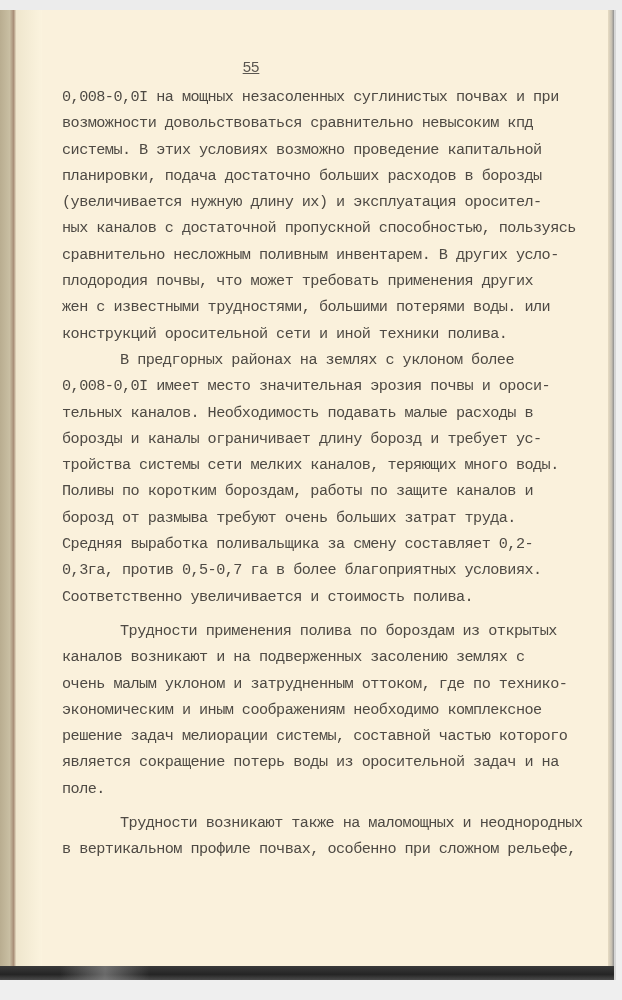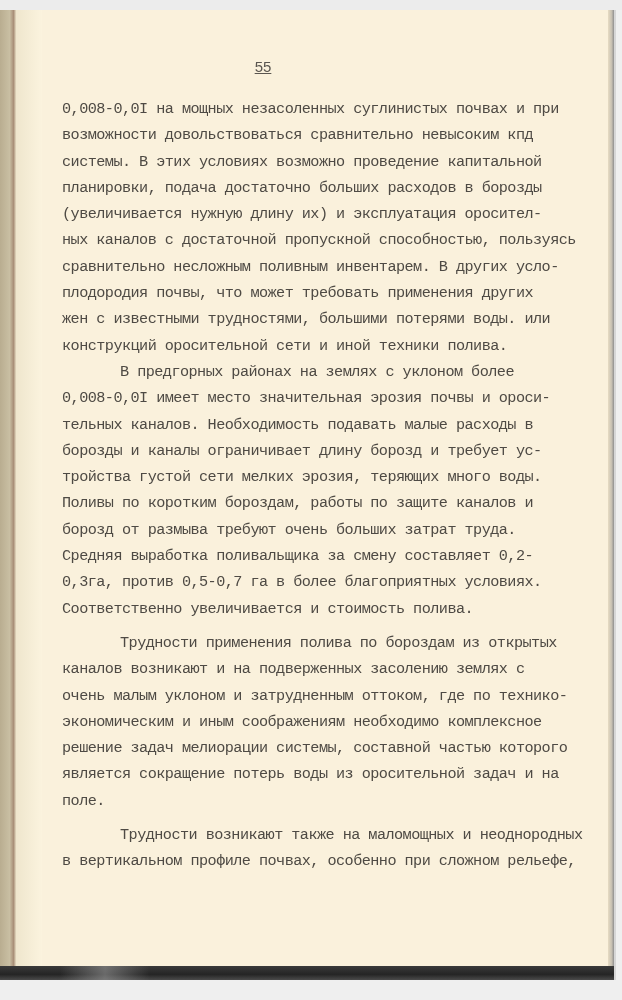--- a/index.html
+++ b/index.html
@@ -32,27 +32,27 @@
     }
     .bottom-edge {
       position: absolute; left: 0; bottom: 0; width: 100%; height: 14px;
       background: linear-gradient(to bottom, #3a3a3a, #252525 60%, #4a4a4a);
     }
     .bottom-edge::before {
       content: ""; position: absolute; left: 60px; top: 0; width: 90px; height: 100%;
       background: linear-gradient(to right, rgba(160,160,160,0), rgba(150,150,150,0.6), rgba(160,160,160,0));
     }
     .page-number {
-      position: absolute; left: 12px; width: 502px; top: 58px;
+      position: absolute; left: 0; width: 502px; top: 58px;
       text-align: center;
       font-family: "Liberation Sans", sans-serif;
       font-size: 15px; color: #5a5650; text-decoration: underline;
     }
     .text {
-      position: absolute; left: 62px; top: 96px; width: 500px;
+      position: absolute; left: 62px; top: 84px; width: 500px;
       color: #4e4a44;
       font-size: 15.2px;
       letter-spacing: -0.55px;
       line-height: 26.3px;
     }
     .line { white-space: nowrap; height: 26.3px; display: block; }
     .indent { padding-left: 58px; }
     .gap { height: 8px; }
     .bleed {
       position: absolute; color: rgba(120,110,100,0.10);
@@ -89,21 +89,21 @@
     <span class="line">плодородия почвы, что может требовать применения других</span>
     <span class="line">жен с известными трудностями, большими потерями воды. или</span>
     <span class="line">конструкций оросительной сети и иной техники полива.</span>
   </div>
 
   <div>
     <span class="line indent">В предгорных районах на землях с уклоном более</span>
     <span class="line">0,008-0,0I имеет место значительная эрозия почвы и ороси-</span>
     <span class="line">тельных каналов. Необходимость подавать малые расходы в</span>
     <span class="line">борозды и каналы ограничивает длину борозд и требует ус-</span>
-    <span class="line">тройства густой сети мелких эрозия, теряющих много воды.</span>
+    <span class="line">тройства системы сети мелких каналов, теряющих много воды.</span>
     <span class="line">Поливы по коротким бороздам, работы по защите каналов и</span>
     <span class="line">борозд от размыва требуют очень больших затрат труда.</span>
     <span class="line">Средняя выработка поливальщика за смену составляет 0,2-</span>
     <span class="line">0,3га, против 0,5-0,7 га в более благоприятных условиях.</span>
     <span class="line">Соответственно увеличивается и стоимость полива.</span>
   </div>
   <div class="gap"></div>
 
   <div>
     <span class="line indent">Трудности применения полива по бороздам из открытых</span>

